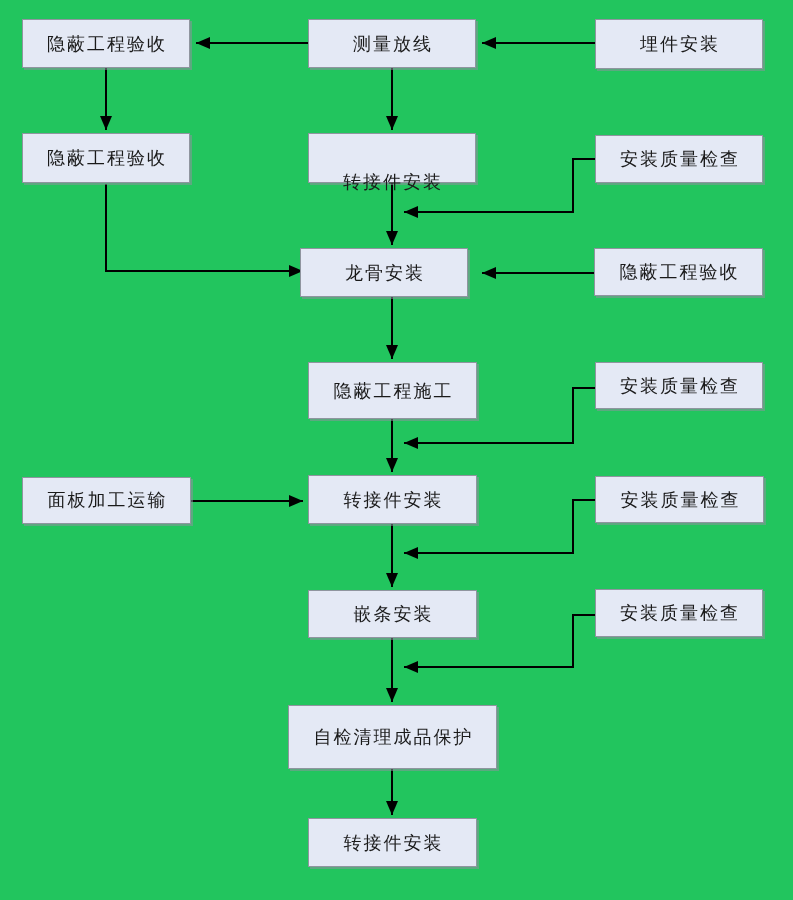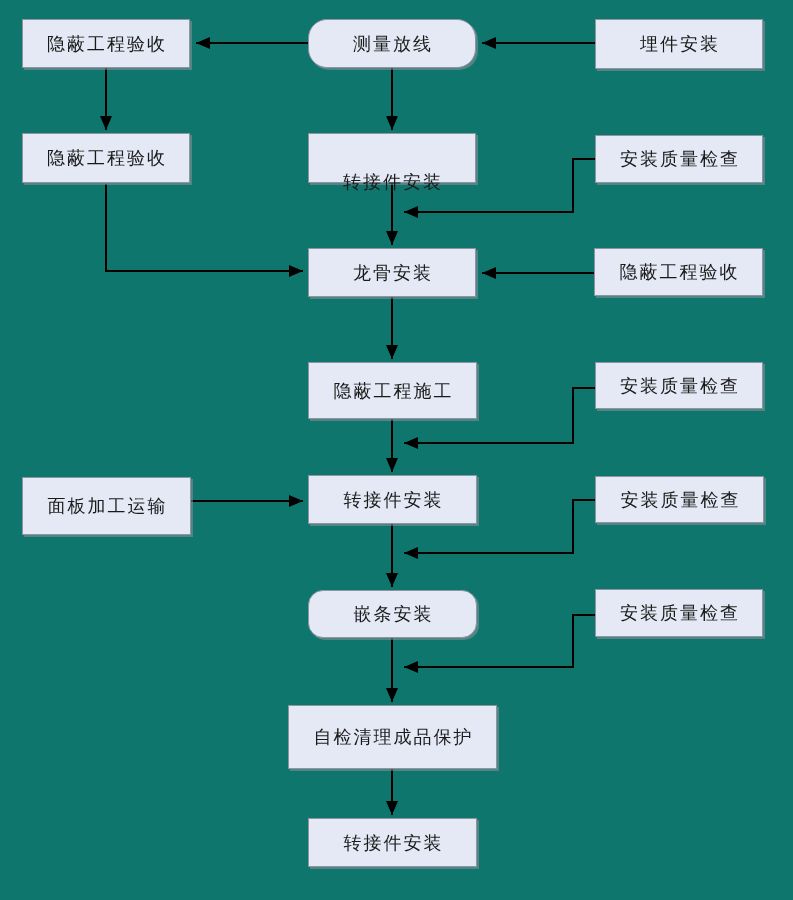--- a/index.html
+++ b/index.html
@@ -34,21 +34,21 @@
     letter-spacing: 2px;
     color: #1a1a1a;
     white-space: nowrap;
     line-height: 1;
     transform: translateX(1px); 
   }
 </style>
 </head>
 <body>
 
-<div id="canvas" style="width: 793px; height: 900px; background: #0f766e;">
+<div id="canvas" style="width: 793px; height: 900px; background: #22c55e;">
   <svg id="edge-layer" xmlns="http://www.w3.org/2000/svg" width="793" height="900" viewBox="0 0 793 900">
     <defs>
       <marker id="arrowhead" markerUnits="userSpaceOnUse" markerWidth="15" markerHeight="12" refX="14" refY="6" orient="auto">
         <path d="M0,0 L14,6 L0,12 Z" fill="#000000"></path>
       </marker>
     </defs>
     <g id="edge-group">
         <polyline points="595,43 482,43" fill="none" stroke="#000000" stroke-width="2" marker-end="url(#arrowhead)"></polyline>
         <polyline points="308,43 196,43" fill="none" stroke="#000000" stroke-width="2" marker-end="url(#arrowhead)"></polyline>
         <polyline points="106,68 106,130" fill="none" stroke="#000000" stroke-width="2" marker-end="url(#arrowhead)"></polyline>
@@ -66,69 +66,69 @@
         <polyline points="595,615 573,615 573,667 404,667" fill="none" stroke="#000000" stroke-width="2" marker-end="url(#arrowhead)"></polyline>
         <polyline points="392,638 392,702" fill="none" stroke="#000000" stroke-width="2" marker-end="url(#arrowhead)"></polyline>
         <polyline points="392,753 392,815" fill="none" stroke="#000000" stroke-width="2" marker-end="url(#arrowhead)"></polyline>
       </g>
   </svg>
   <div id="node-layer">
   <div class="node" style="left: 22px; top: 19px; width: 168px; height: 49px; background: rgb(228, 233, 245); border-color: rgb(143, 149, 159);">
     <span class="node-label" style="color: rgb(26, 26, 26);">隐蔽工程验收</span>
   </div>
 
-  <div class="node" style="left: 308px; top: 19px; width: 168px; height: 49px; background: rgb(228, 233, 245); border-color: rgb(143, 149, 159); border-radius: 19px;">
+  <div class="node" style="left: 308px; top: 19px; width: 168px; height: 49px; background: rgb(228, 233, 245); border-color: rgb(143, 149, 159);">
     <span class="node-label" style="color: rgb(26, 26, 26);">测量放线</span>
   </div>
 
   <div class="node" style="left: 595px; top: 19px; width: 168px; height: 50px; background: rgb(228, 233, 245); border-color: rgb(143, 149, 159);">
     <span class="node-label" style="color: rgb(26, 26, 26);">埋件安装</span>
   </div>
 
   <div class="node" style="left: 22px; top: 133px; width: 168px; height: 50px; background: rgb(228, 233, 245); border-color: rgb(143, 149, 159);">
     <span class="node-label" style="color: rgb(26, 26, 26);">隐蔽工程验收</span>
   </div>
 
   <div class="node" style="left: 308px; top: 133px; width: 168px; height: 50px; background: rgb(228, 233, 245); border-color: rgb(143, 149, 159);">
     <span class="node-label" style="color: rgb(26, 26, 26); margin-top: 48px;">转接件安装</span>
   </div>
 
   <div class="node" style="left: 595px; top: 135px; width: 168px; height: 48px; background: rgb(228, 233, 245); border-color: rgb(143, 149, 159);">
     <span class="node-label" style="color: rgb(26, 26, 26);">安装质量检查</span>
   </div>
 
-  <div class="node" style="left: 308px; top: 248px; width: 168px; height: 49px; background: rgb(228, 233, 245); border-color: rgb(143, 149, 159);">
+  <div class="node" style="left: 300px; top: 248px; width: 168px; height: 49px; background: rgb(228, 233, 245); border-color: rgb(143, 149, 159);">
     <span class="node-label" style="color: rgb(26, 26, 26);">龙骨安装</span>
   </div>
 
   <div class="node" style="left: 594px; top: 248px; width: 169px; height: 48px; background: rgb(228, 233, 245); border-color: rgb(143, 149, 159);">
     <span class="node-label" style="color: rgb(26, 26, 26);">隐蔽工程验收</span>
   </div>
 
   <div class="node" style="left: 308px; top: 362px; width: 169px; height: 57px; background: rgb(228, 233, 245); border-color: rgb(143, 149, 159);">
     <span class="node-label" style="color: rgb(26, 26, 26);">隐蔽工程施工</span>
   </div>
 
   <div class="node" style="left: 595px; top: 362px; width: 168px; height: 47px; background: rgb(228, 233, 245); border-color: rgb(143, 149, 159);">
     <span class="node-label" style="color: rgb(26, 26, 26);">安装质量检查</span>
   </div>
 
-  <div class="node" style="left: 22px; top: 477px; width: 169px; height: 58px; background: rgb(228, 233, 245); border-color: rgb(143, 149, 159);">
+  <div class="node" style="left: 22px; top: 477px; width: 169px; height: 47px; background: rgb(228, 233, 245); border-color: rgb(143, 149, 159); font-family: Liberation Mono, monospace;">
     <span class="node-label" style="color: rgb(26, 26, 26);">面板加工运输</span>
   </div>
 
   <div class="node" style="left: 308px; top: 475px; width: 169px; height: 49px; background: rgb(228, 233, 245); border-color: rgb(143, 149, 159);">
     <span class="node-label" style="color: rgb(26, 26, 26);">转接件安装</span>
   </div>
 
   <div class="node" style="left: 595px; top: 476px; width: 169px; height: 47px; background: rgb(228, 233, 245); border-color: rgb(143, 149, 159);">
     <span class="node-label" style="color: rgb(26, 26, 26);">安装质量检查</span>
   </div>
 
-  <div class="node" style="left: 308px; top: 590px; width: 169px; height: 48px; background: rgb(228, 233, 245); border-color: rgb(143, 149, 159); border-radius: 15px;">
+  <div class="node" style="left: 308px; top: 590px; width: 169px; height: 48px; background: rgb(228, 233, 245); border-color: rgb(143, 149, 159);">
     <span class="node-label" style="color: rgb(26, 26, 26);">嵌条安装</span>
   </div>
 
   <div class="node" style="left: 595px; top: 589px; width: 168px; height: 48px; background: rgb(228, 233, 245); border-color: rgb(143, 149, 159);">
     <span class="node-label" style="color: rgb(26, 26, 26);">安装质量检查</span>
   </div>
 
   <div class="node" style="left: 288px; top: 705px; width: 209px; height: 64px; background: rgb(228, 233, 245); border-color: rgb(143, 149, 159);">
     <span class="node-label" style="color: rgb(26, 26, 26);">自检清理成品保护</span>
   </div>

